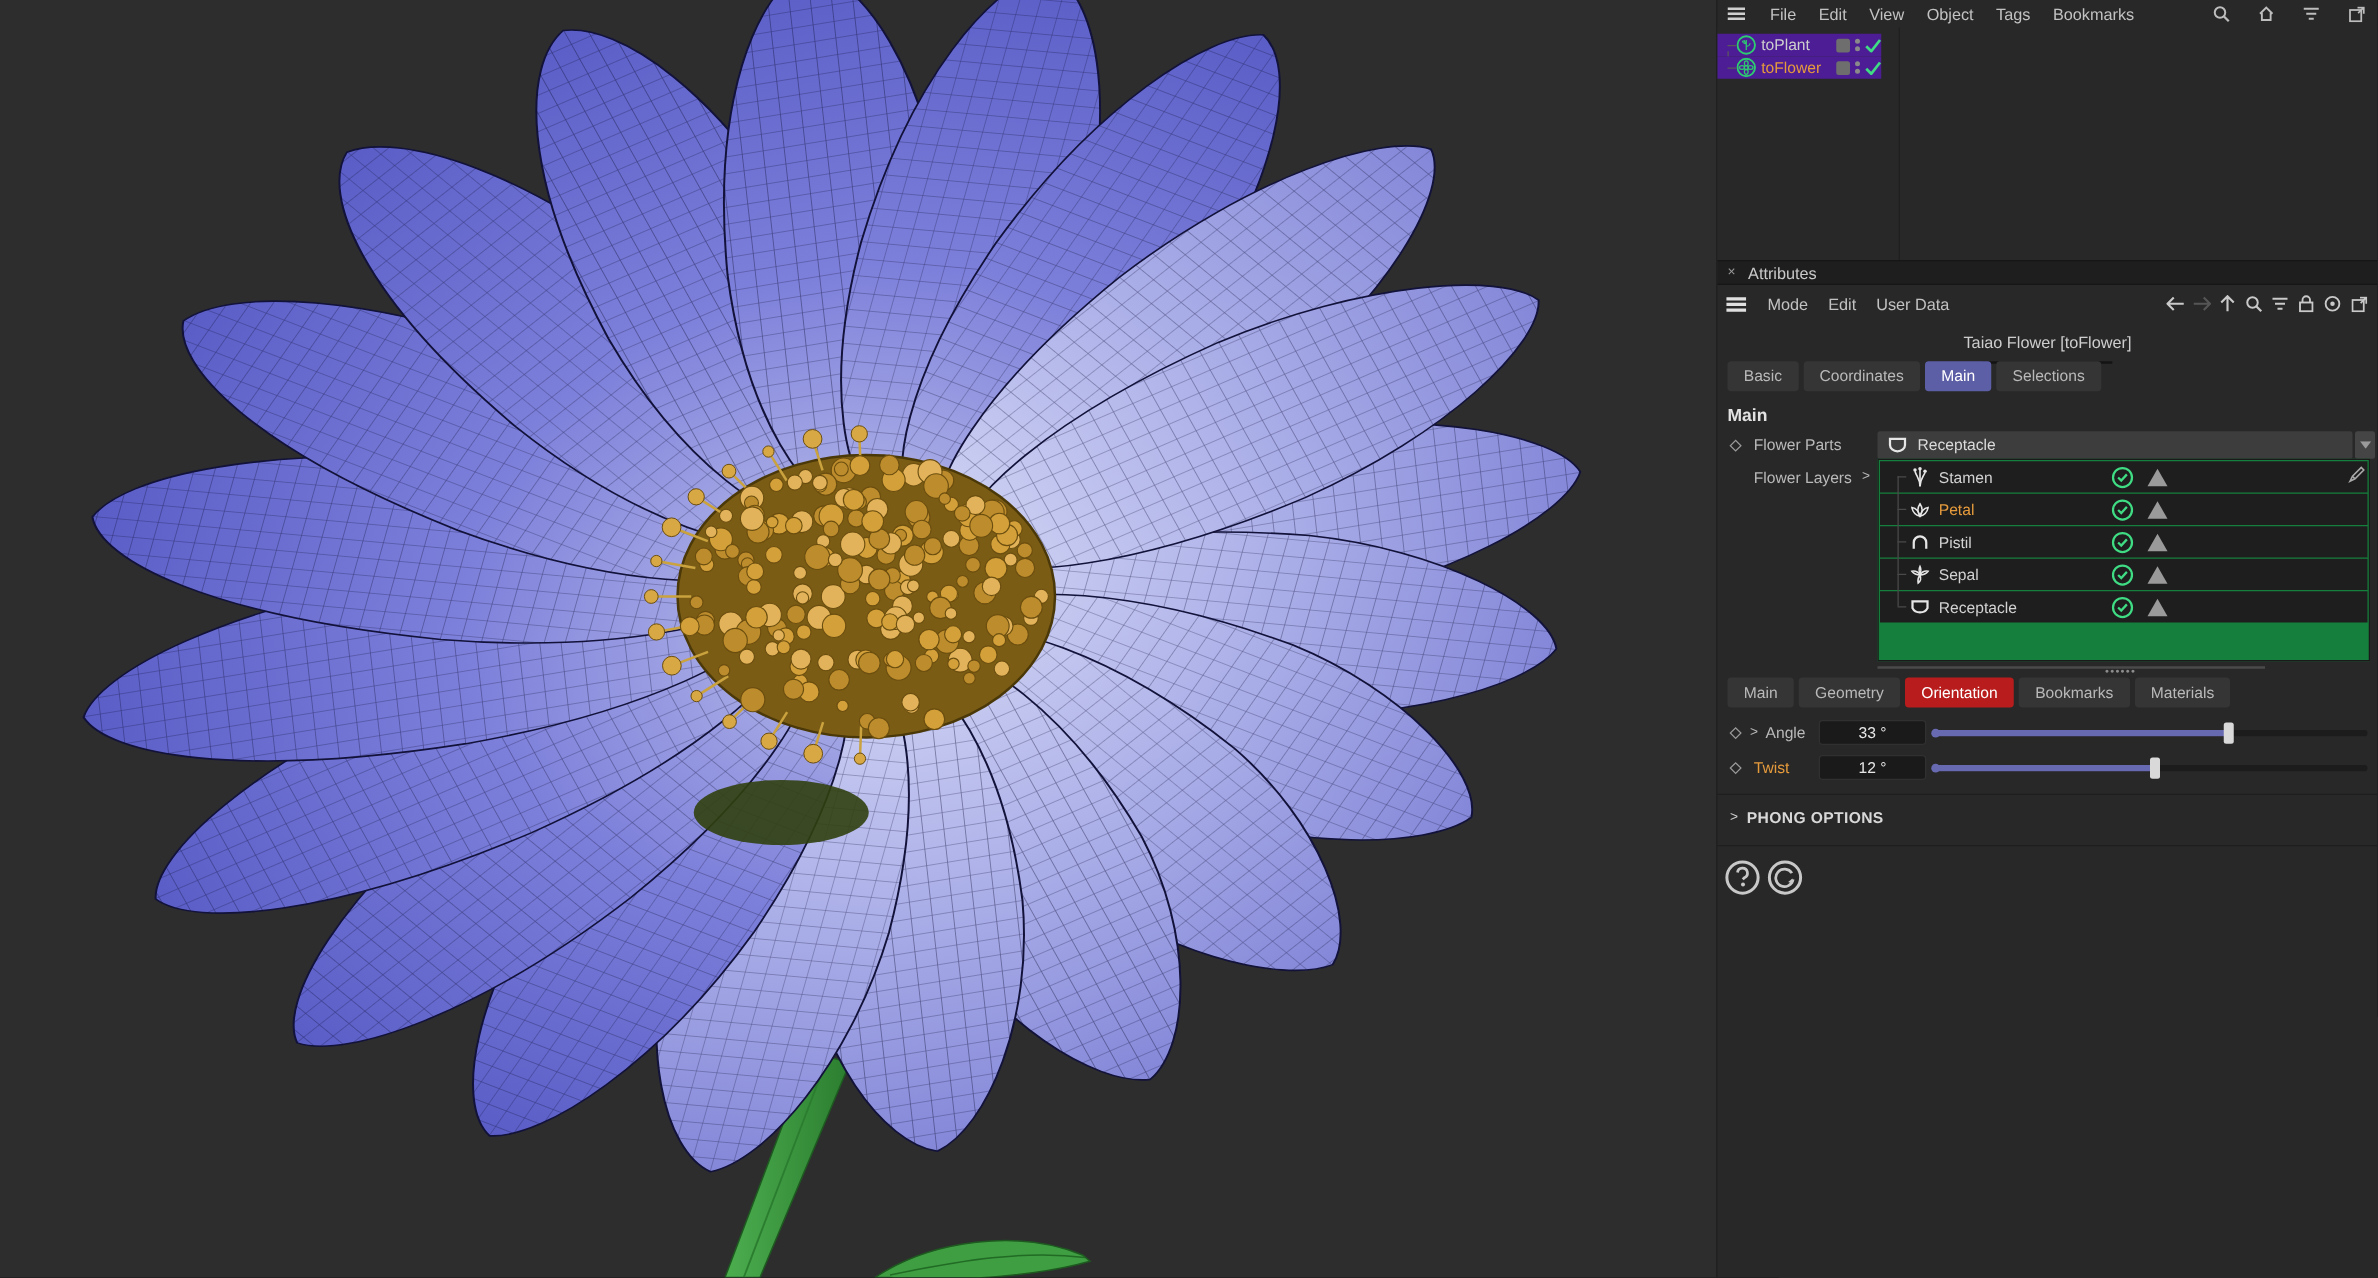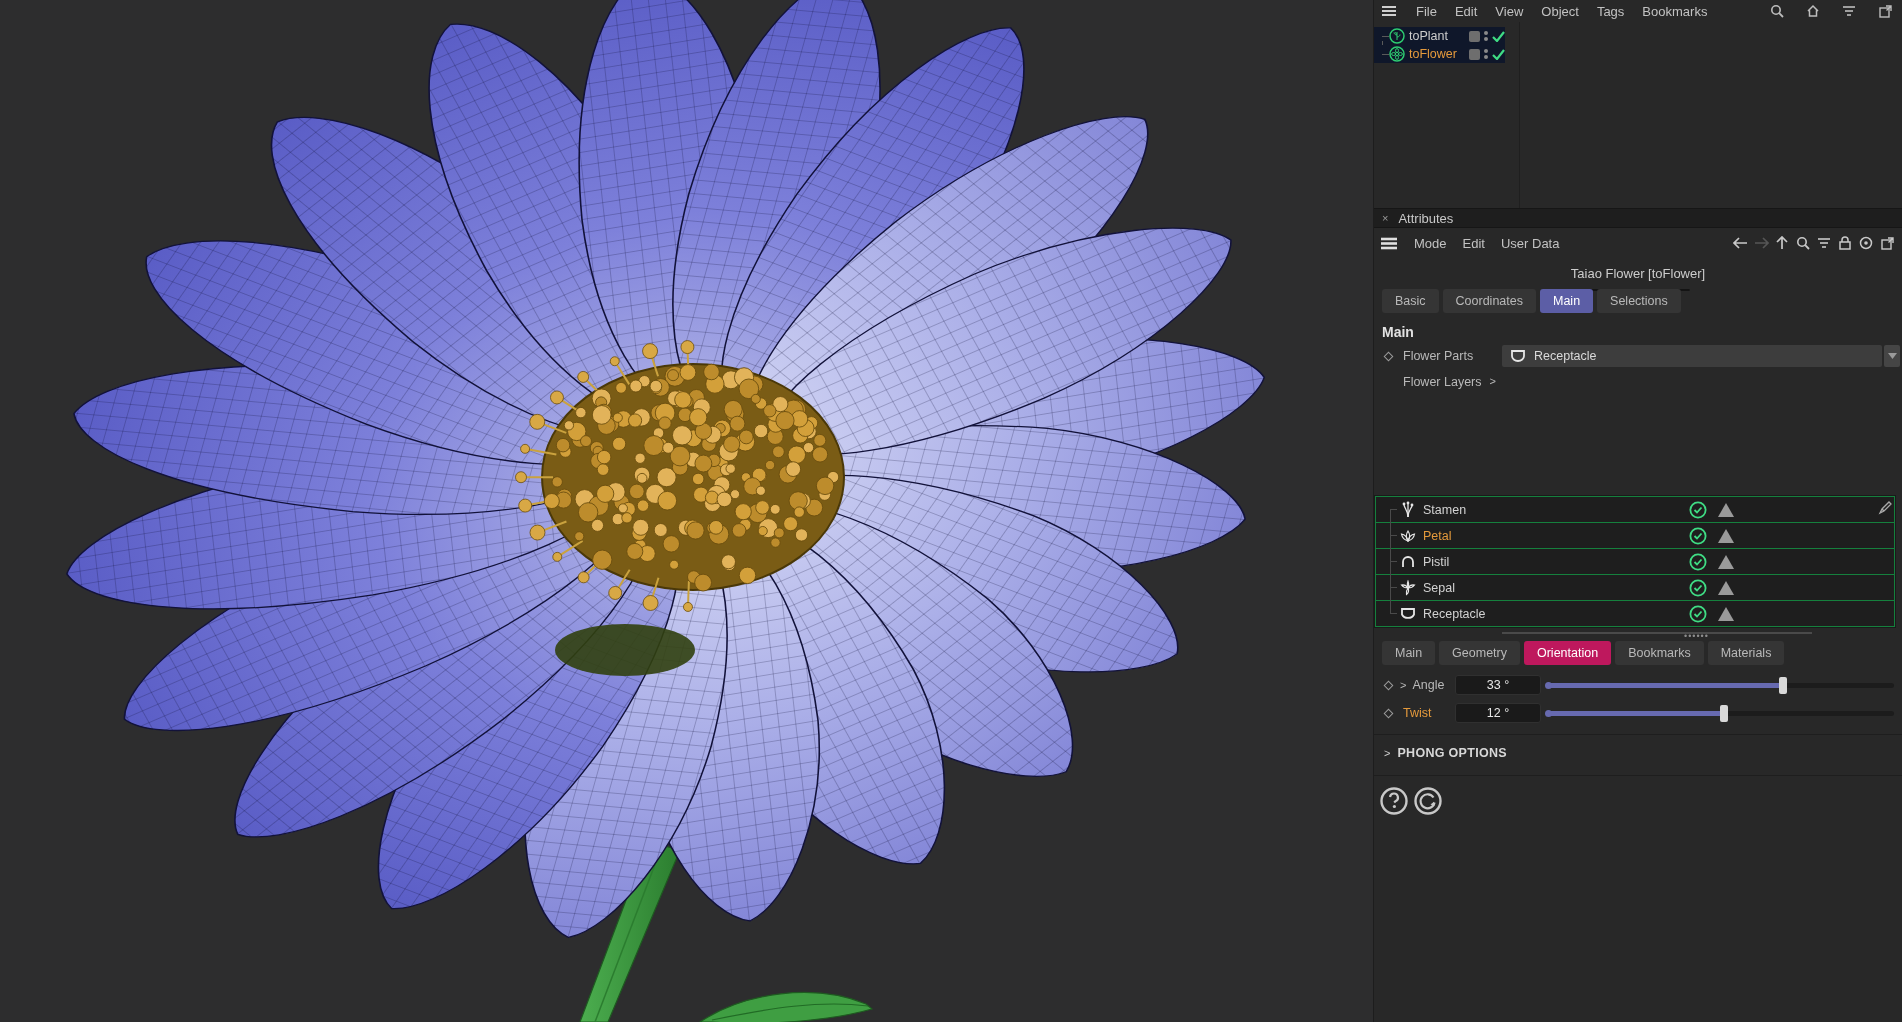--- a/index.html
+++ b/index.html
@@ -16,21 +16,21 @@
 
   .menubar { height:22px; display:flex; align-items:center; gap:18px; padding:0 8px 0 6px; color:#c2c2c2; font-size:13px; }
   .menubar .mitem { cursor:default; }
   .menubar .spacer { flex:1; }
   .iconbtn { display:inline-flex; align-items:center; justify-content:center; width:18px; height:18px; }
   .iconbtn svg { display:block; }
 
   
   .om { height:186px; position:relative; background:#282828; }
   .om-guide { position:absolute; left:145px; top:0; bottom:0; width:1px; background:#1f1f1f; }
-  .om-row { position:absolute; left:0; width:131px; height:18px; display:flex; align-items:center; background:#0f172a; }
+  .om-row { position:absolute; left:0; width:131px; height:18px; display:flex; align-items:center; background:#4c1d95; }
   .om-tree { position:absolute; left:8px; top:9px; width:7px; height:1px; background:#5a5a5a; }
   .om-vline { position:absolute; left:8px; top:14px; width:1px; height:18px; background:#5a5a5a; }
   .om-icon { margin-left:15px; width:16px; height:16px; flex:0 0 16px; }
   .om-label { margin-left:4px; flex:1; font-size:12.5px; color:#cdcdcd; white-space:nowrap; }
   .om-label.orange { color:#e59a3c; }
   .om-chip { width:11px; height:11px; background:#6e6e6e; border-radius:2px; margin-right:4px; flex:0 0 11px; }
   .om-dots { display:flex; flex-direction:column; gap:2px; margin-right:4px; }
   .om-dots i { width:4px; height:4px; border-radius:50%; background:#8a8a8a; }
 
   
@@ -45,38 +45,38 @@
   .obj-row { height:28px; display:flex; align-items:center; padding:0 8px; gap:8px;flex-direction:column; }
   .obj-title { color:#cdcdcd; font-size:13px; flex:1; }
   .dropdown { display:flex; align-items:center; height:22px; background:#232323; border:1px solid #141414; border-radius:3px; overflow:hidden; }
   .dropdown .dd-label { padding:0 10px; min-width:80px; color:#0ea5e9; font-size:18px;font-style:italic; }
   .dropdown .dd-arrow { width:20px; align-self:stretch; display:flex; align-items:center; justify-content:center; border-left:1px solid #141414; background:#2b2b2b; }
 
   .tabs { display:flex; gap:4px; padding:3px 8px 3px 8px; }
   .tab { height:24px; display:flex; align-items:center; padding:0 13px; background:#353535; border-radius:3px;
          color:#b9b9b9; font-size:12.5px; white-space:nowrap; }
   .tab.active-purple { background:#5c5ea6; color:#ffffff; }
-  .tab.active-gray { background:#be185d; color:#ffffff; }
+  .tab.active-gray { background:#b91c1c; color:#ffffff; }
 
   .section-title { margin:8px 0 4px 8px; font-size:14px; font-weight:bold; color:#e2e2e2; }
 
   .field-row { display:flex; align-items:center; height:22px; margin-top:5px; }
   .label-col { flex:0 0 128px; display:flex; align-items:center; }
   .diamond { width:7px; height:7px; border:1px solid #9a9a9a; transform:rotate(45deg); margin:0 0 0 11px; flex:0 0 7px; }
   .f-label { margin-left:11px; color:#b9b9b9; font-size:12.5px; white-space:nowrap; }
   .f-label.orange { color:#e59a3c; }
   .chev { color:#b9b9b9; margin-left:8px; font-size:11px; }
 
   .num-box { width:86px; height:20px; background:#1a1a1a; border:1px solid #303030; border-radius:3px;
              color:#e6e6e6; text-align:center; font-size:12.5px; font-family:"Liberation Sans",sans-serif; }
   .parts-strip { flex:1; height:22px; background:#3d3d3d; border-radius:2px; display:flex; align-items:center; gap:8px; padding:0 8px; margin-right:2px; }
   .parts-strip .p-label { color:#dadada; font-size:12.5px; }
   .strip-arrow { width:16px; height:22px; display:flex; align-items:center; justify-content:center; background:#454545; border-radius:2px; margin-right:2px; }
 
-  .layers-area { display:flex; margin-top:0;flex-direction:column; }
+  .layers-area { display:flex; margin-top:0; }
   .layers-label-col { flex:0 0 128px; padding-top:8px; display:flex; align-items:flex-start; }
   .layers-label-col .f-label { margin-left:29px; }
   .layers-box { flex:1; height:162px; background:#15803d; border:1px solid #1a1a1a; position:relative; margin-right:6px; }
   .layer-row { position:relative; height:25px; margin:1px 1px 1px 1px; background:#1e1e1e; display:flex; align-items:center; }
   .layer-branch-v { position:absolute; left:14px; top:-14px; width:1px; height:26px; background:#4a4a4a; }
   .layer-branch-h { position:absolute; left:14px; top:12px; width:7px; height:1px; background:#4a4a4a; }
   .layer-icon { margin-left:23px; width:18px; height:18px; flex:0 0 18px; }
   .layer-name { margin-left:6px; flex:1; color:#d2d2d2; font-size:12.5px; }
   .layer-name.orange { color:#e59a3c; }
   .layer-check { flex:0 0 18px; margin-right:11px; }

